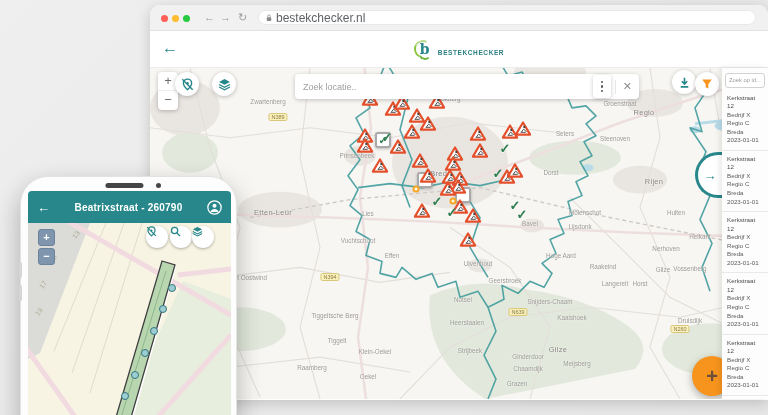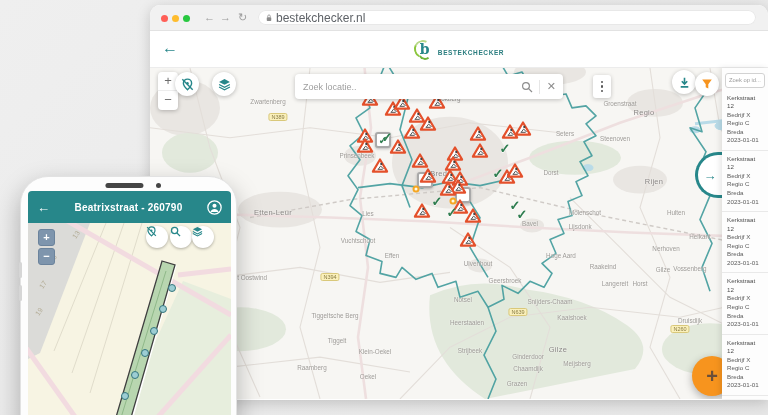--- a/index.html
+++ b/index.html
@@ -41,21 +41,21 @@
     display:flex; align-items:center; justify-content:center; }
   .box-marker .inchk { color:#2e7d4f; font-size:11px; font-weight:900; line-height:1; }
   .ringdot { position:absolute; width:7px; height:7px; border:2px solid #f5a623; border-radius:50%; background:#fffbe8; transform:translate(-50%,-50%); z-index:5; }
 
   .zoomctl { position:absolute; left:8px; top:4px; width:20px; background:#fff; border-radius:4px;
     box-shadow:0 1px 4px rgba(0,0,0,.25); z-index:6; overflow:hidden; }
   .zoomctl div { height:19px; text-align:center; font-size:13px; color:#6d6d6d; line-height:18px; cursor:pointer; }
   .zoomctl div:first-child { border-bottom:1px solid #ededed; }
   .circle-btn { position:absolute; width:24px; height:24px; border-radius:50%; background:#fff;
     box-shadow:0 1px 4px rgba(0,0,0,.25); display:flex; align-items:center; justify-content:center; z-index:6; cursor:pointer; }
-  .searchbar { position:absolute; left:145px; top:6px; width:268px; height:25px; background:#fff; border-radius:4px;
+  .searchbar { position:absolute; left:145px; top:6px; width:344px; height:25px; background:#fff; border-radius:4px;
     box-shadow:0 1px 4px rgba(0,0,0,.22); display:flex; align-items:center; z-index:6; }
   .searchbar input { flex:1; border:none; outline:none; font-size:9px; color:#444; padding:0 8px; background:transparent; }
   .searchbar input::placeholder { color:#9e9e9e; }
   .sb-ic { color:#8d8d8d; font-size:11px; padding:0 7px; cursor:pointer; line-height:1; }
   .sb-div { width:1px; height:14px; background:#e6e6e6; }
   .kebab { position:absolute; left:443px; top:7px; width:18px; height:23px; background:#fff; border-radius:3px;
     box-shadow:0 1px 4px rgba(0,0,0,.22); display:flex; flex-direction:column; align-items:center; justify-content:center; gap:2px; z-index:6; cursor:pointer; }
   .kebab i { width:2.5px; height:2.5px; border-radius:50%; background:#555; }
   .scale { position:absolute; left:72px; top:284px; z-index:5; font-size:5.5px; color:#8e8b88; line-height:1.5; }
   .scale .bar { border-bottom:1px solid #8e8b88; padding-bottom:1px; }

